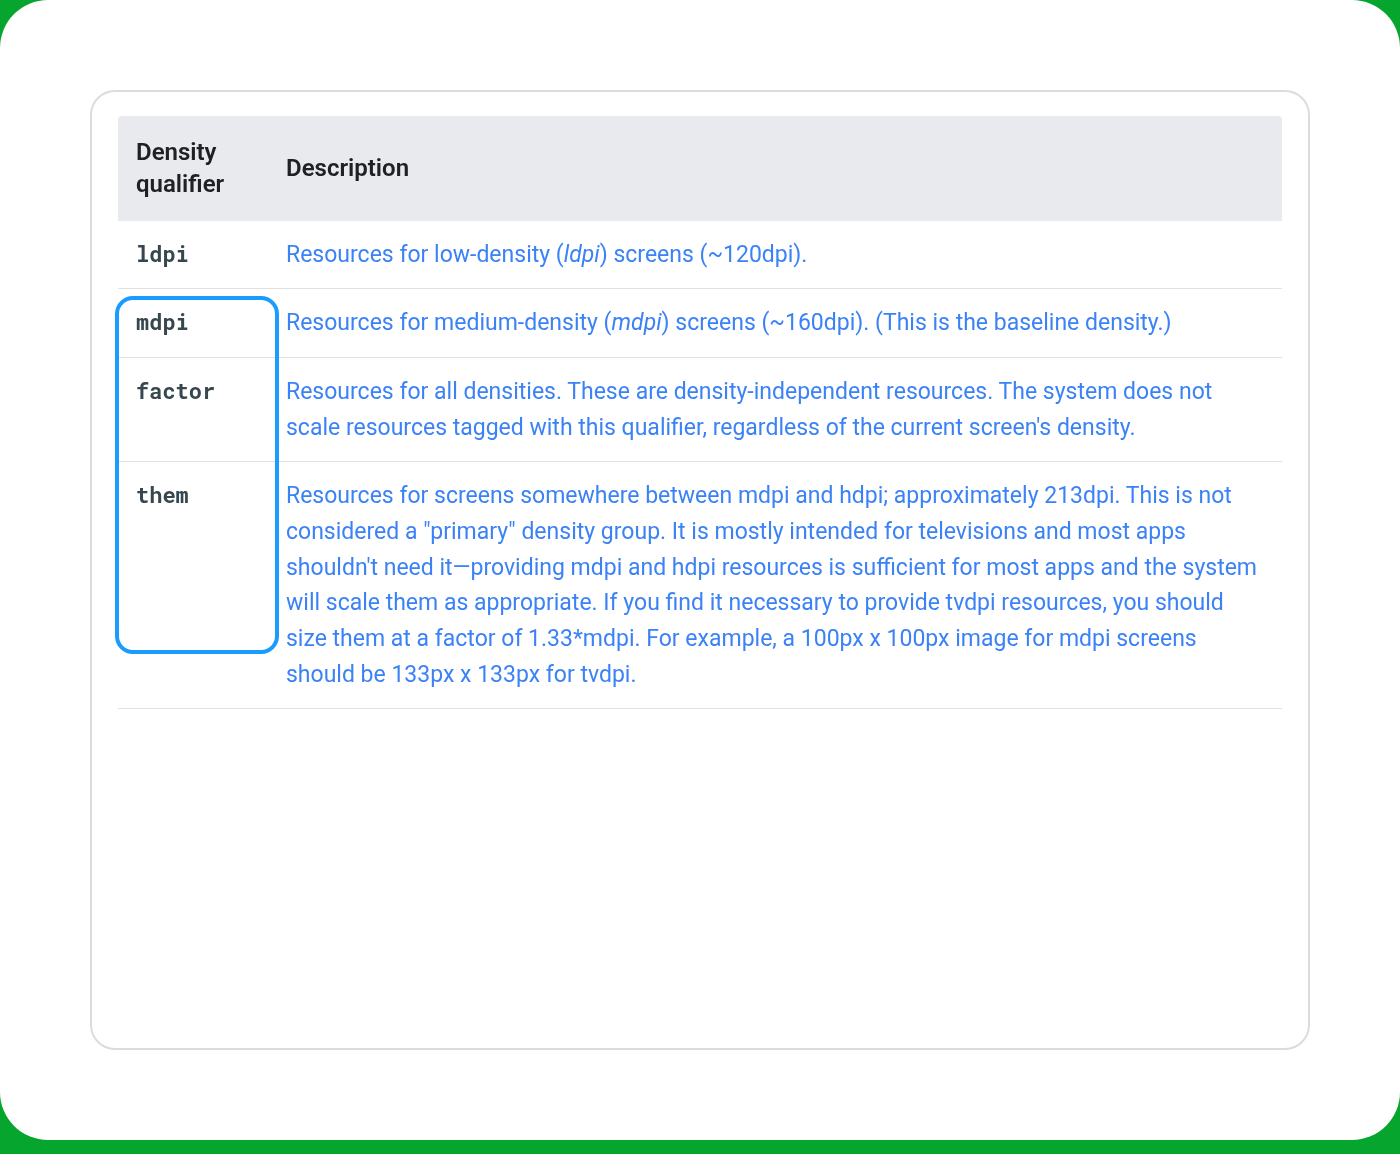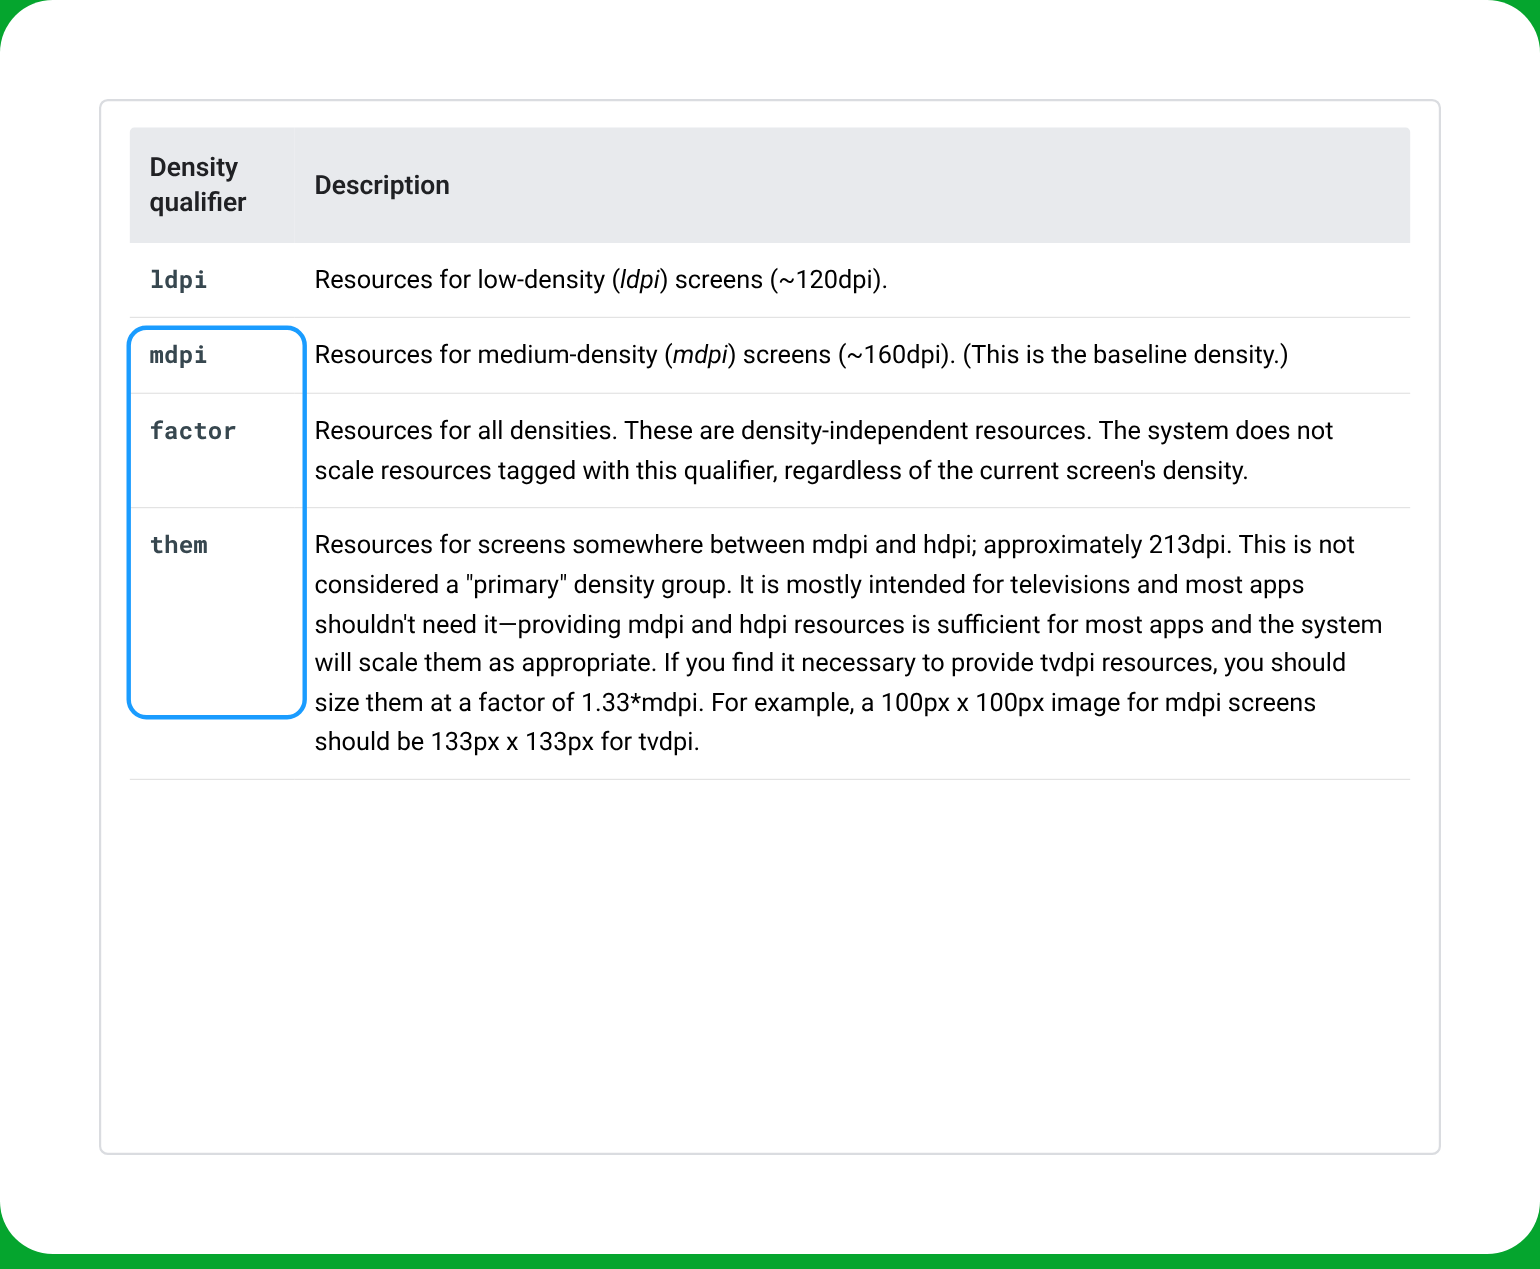--- a/index.html
+++ b/index.html
@@ -16,21 +16,21 @@
       background: #ffffff;
       border-radius: 48px;
       width: 1400px;
       height: 1140px;
       padding: 90px 90px 0 90px;
       position: relative;
       overflow: hidden;
     }
     .inner-panel {
       border: 2px solid #dadce0;
-      border-radius: 8px;
+      border-radius: 25px;
       padding: 24px 26px 0 26px;
       background: #ffffff;
       height: 960px;
       overflow: hidden;
       position: relative;
     }
     table {
       width: 100%;
       border-collapse: collapse;
       table-layout: fixed;
@@ -49,21 +49,21 @@
       width: 150px;
       border-top-left-radius: 4px;
     }
     thead th:last-child {
       border-top-right-radius: 4px;
     }
     tbody td {
       border-bottom: 1px solid #e0e0e0;
       padding: 16px 18px;
       font-size: 23px;
-      color: #000000;
+      color: #3b82f6;
       line-height: 1.55;
       vertical-align: top;
     }
     tbody td:first-child {
       font-family: "Roboto Mono", Menlo, Consolas, monospace;
       font-weight: 700;
       color: #37474f;
       font-size: 22px;
       white-space: nowrap;
     }

